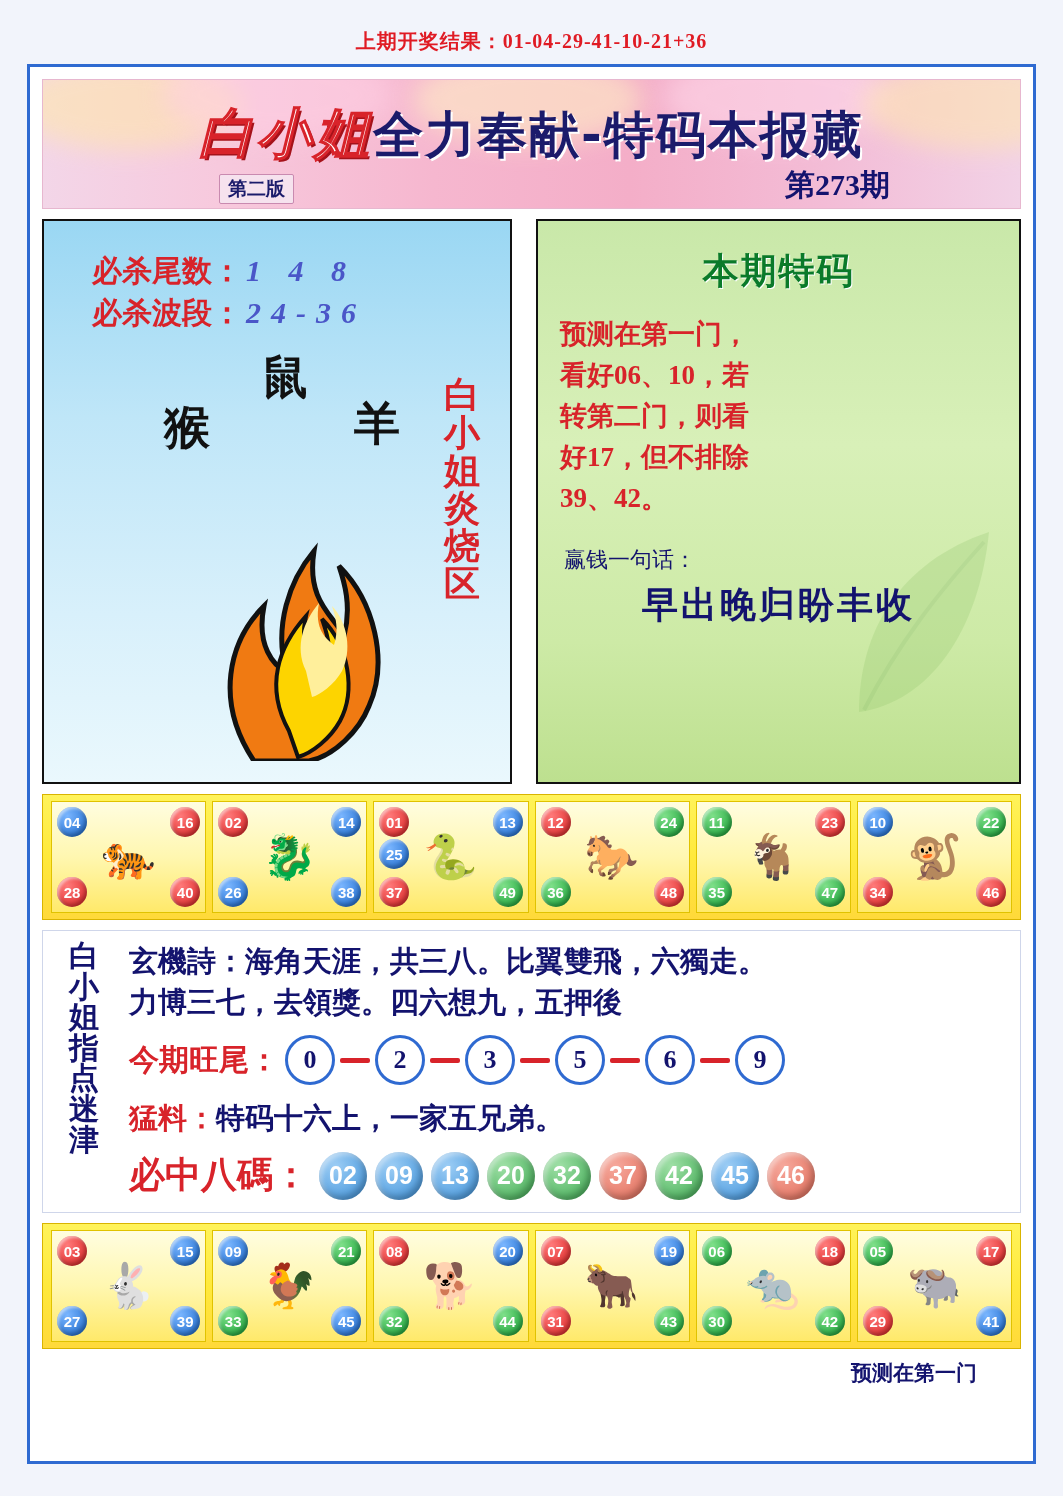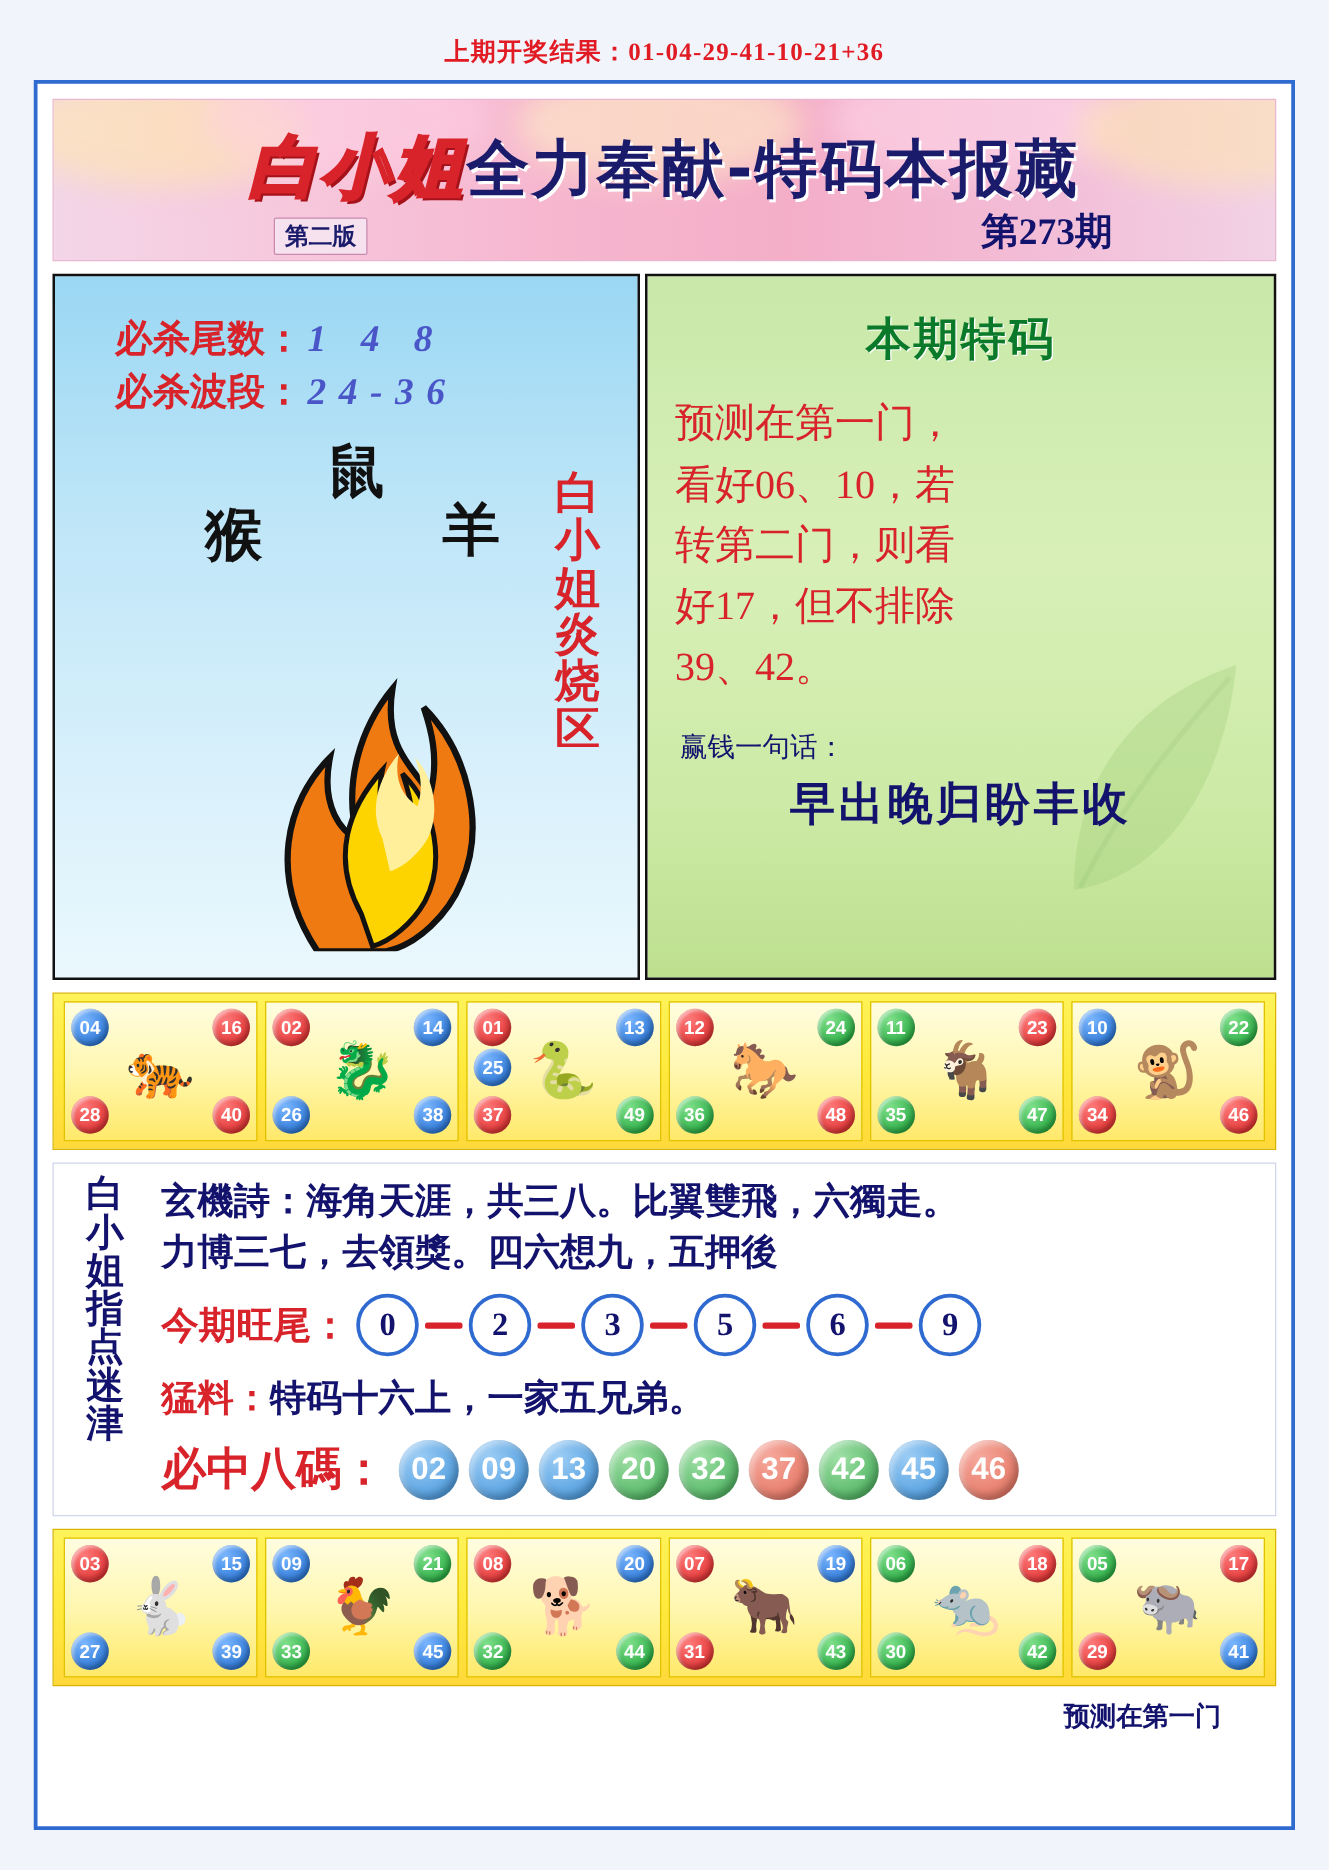--- a/index.html
+++ b/index.html
@@ -44,21 +44,21 @@
   .b3{left:370px;top:-25px;background:#fff3c4;}
   .b4{left:620px;top:-28px;background:#ffd9ea;}
   .b5{left:820px;top:-20px;background:#ffe7ad;}
   .banner .title{
     position:absolute;left:0;right:0;top:18px;
     text-align:center;
     white-space:nowrap;
     font-family:"DejaVu Sans","Liberation Sans",sans-serif;
   }
   .title .name{
-    font-size:54px;font-weight:bold;color:#ffffff;
+    font-size:54px;font-weight:normal;color:#ffffff;
     -webkit-text-stroke:3px #d8232a;
     text-shadow:3px 3px 0 #a5121a;
     letter-spacing:4px;
     font-style:italic;
   }
   .title .rest{
     font-size:50px;font-weight:bold;color:#1b1b6b;
     letter-spacing:2px;
     text-shadow:2px 2px 0 #ffffff;
   }
@@ -70,21 +70,21 @@
     font-family:"Liberation Serif",serif;
     text-align:center;
   }
   .banner .issue{
     position:absolute;right:130px;bottom:2px;
     font-size:30px;font-weight:bold;color:#13136e;
     font-family:"Liberation Serif",serif;
   }
   
   .panels{
-    display:flex;margin:10px 12px 0 12px;gap:4px;
+    display:flex;margin:10px 12px 0 12px;gap:24px;
   }
   .panel-left{
     width:470px;height:565px;
     border:2px solid #111;
     background:linear-gradient(180deg,#9ad7f3 0%,#bfe6f8 35%,#d8f0fb 70%,#eaf8fd 100%);
     position:relative;box-sizing:border-box;
   }
   .kill{
     position:absolute;left:48px;font-size:30px;font-weight:bold;
     color:#d8232a;font-family:"Liberation Serif",serif;white-space:nowrap;
@@ -122,23 +122,23 @@
   }
   .pr-title{
     text-align:center;margin-top:26px;
     font-size:36px;font-weight:bold;color:#0a7a2a;
     font-family:"Liberation Serif",serif;letter-spacing:2px;
     text-shadow:1px 1px 0 #ffffff;
     position:relative;z-index:2;
   }
   .pr-body{
     margin:18px 22px 0 22px;
-    font-size:32px;line-height:1.52;color:#d8232a;
-    font-family:"Liberation Serif",serif;
-    position:relative;z-index:2;
+    font-size:27px;line-height:1.52;color:#d8232a;
+    font-family:"Liberation Serif",serif;
+    position:relative;z-index:2;font-weight:bold;
   }
   .pr-sub{
     margin:26px 0 0 26px;
     font-size:22px;font-weight:normal;color:#13136e;
     font-family:"Liberation Serif",serif;
     position:relative;z-index:2;
   }
   .pr-slogan{
     text-align:center;margin-top:6px;
     font-size:36px;font-weight:bold;color:#13136e;

